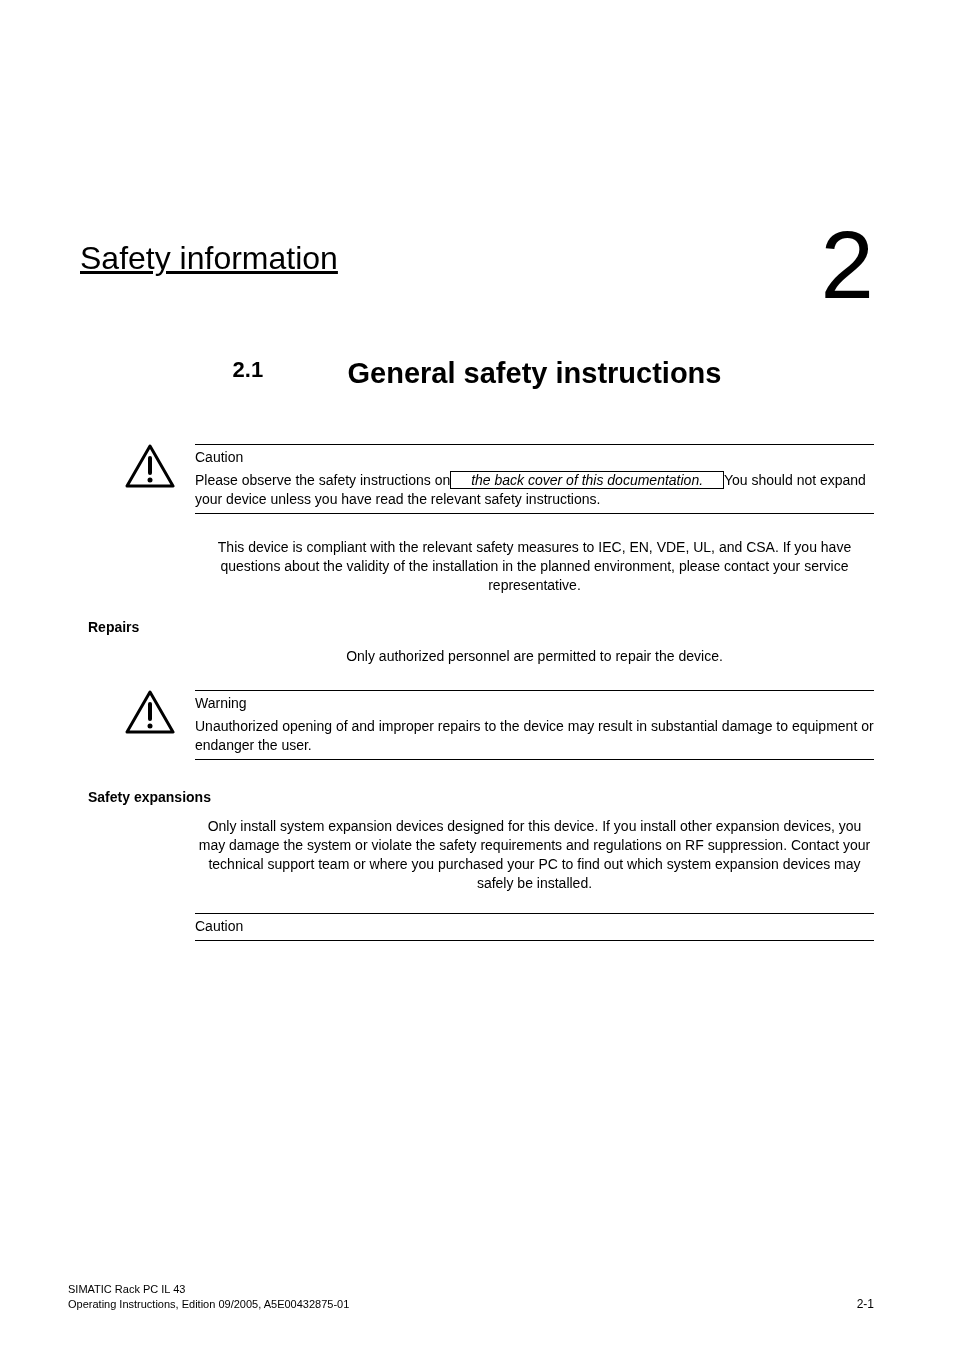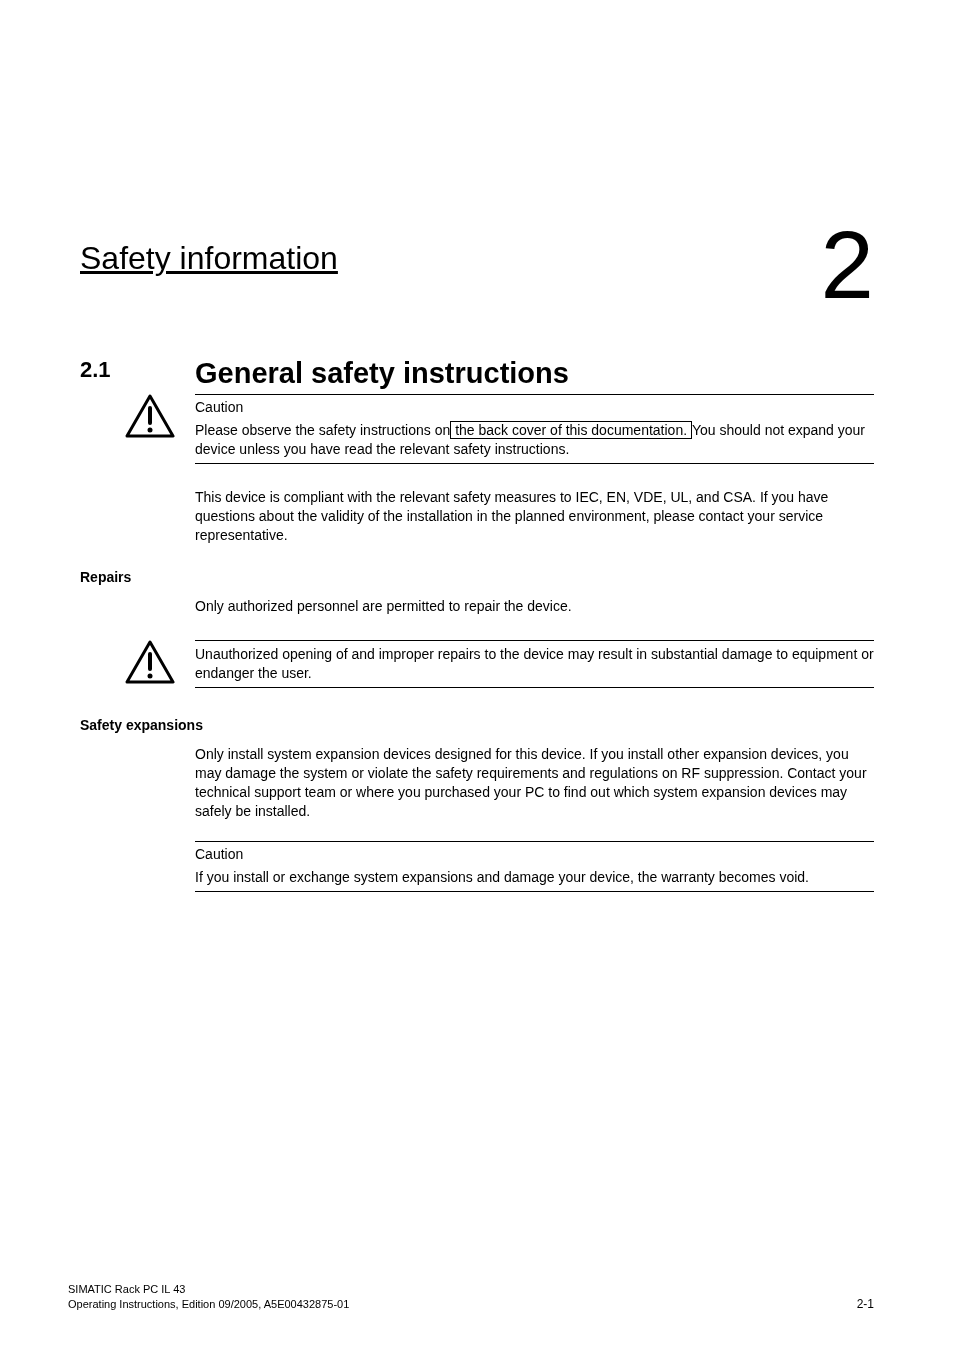--- a/index.html
+++ b/index.html
@@ -31,34 +31,37 @@
     }
     .chapter-title {
       font-size: 32px;
       font-weight: 400;
       margin-top: 150px;
       margin-bottom: 80px;
       text-decoration: underline;
     }
     .section-row {
       display: flex;
+      margin-bottom: 50px;
+      justify-content: center;
     }
     .section-number {
       font-size: 22px;
       font-weight: bold;
       width: 115px;
       flex-shrink: 0;
     }
     .section-title {
       font-size: 29px;
       font-weight: bold;
     }
     .content-block {
       margin-left: 115px;
       margin-bottom: 20px;
+      text-align: center;
     }
     .warning-block {
       display: flex;
       align-items: flex-start;
       margin-bottom: 20px;
       margin-left: 45px;
     }
     .warning-icon {
       width: 55px;
       flex-shrink: 0;
@@ -79,29 +82,30 @@
       margin-bottom: 6px;
       margin-top: 4px;
     }
     .body-text {
       font-size: 14px;
       line-height: 1.35;
       margin-bottom: 4px;
     }
     .link-box {
       border: 1px solid #000;
-      padding: 0 0;
+      padding: 0 16px;
       display: inline;
+      font-style: italic;
     }
     .subsection-heading {
       font-size: 14px;
       font-weight: bold;
       margin-top: 25px;
       margin-bottom: 12px;
-      margin-left: 0;
+      margin-left: 8px;
     }
     .footer {
       position: absolute;
       bottom: 40px;
       left: 68px;
       right: 80px;
       display: flex;
       justify-content: space-between;
       align-items: flex-end;
       font-size: 11px;
@@ -162,35 +166,35 @@
   <div class="warning-block">
     <div class="warning-icon">
       <svg viewBox="0 0 50 45" width="50" height="45">
         <polygon points="25,2 48,42 2,42" fill="none" stroke="#000" stroke-width="3" stroke-linejoin="round"></polygon>
         <line x1="25" y1="14" x2="25" y2="29" stroke="#000" stroke-width="4" stroke-linecap="round"></line>
         <circle cx="25" cy="36" r="2.5" fill="#000"></circle>
       </svg>
     </div>
     <div class="warning-content">
       <hr class="hr-line">
+      <div class="notice-label">Warning</div>
       <div class="body-text">Unauthorized opening of and improper repairs to the device may result in substantial damage to equipment or endanger the user.</div>
       <hr class="hr-line">
     </div>
   </div>
 
   <div class="subsection-heading">Safety expansions</div>
 
   <div class="content-block">
     <div class="body-text">Only install system expansion devices designed for this device. If you install other expansion devices, you may damage the system or violate the safety requirements and regulations on RF suppression. Contact your technical support team or where you purchased your PC to find out which system expansion devices may safely be installed.</div>
   </div>
 
   <div class="caution-block">
     <hr class="hr-line">
     <div class="notice-label">Caution</div>
-    <div class="body-text">If you install or exchange system expansions and damage your device, the warranty becomes void.</div>
     <hr class="hr-line">
   </div>
 
   <div class="footer">
     <div class="footer-left">
       <div>SIMATIC Rack PC IL 43</div>
       <div>Operating Instructions, Edition 09/2005, A5E00432875-01</div>
     </div>
     <div class="footer-right">2-1</div>
   </div>

